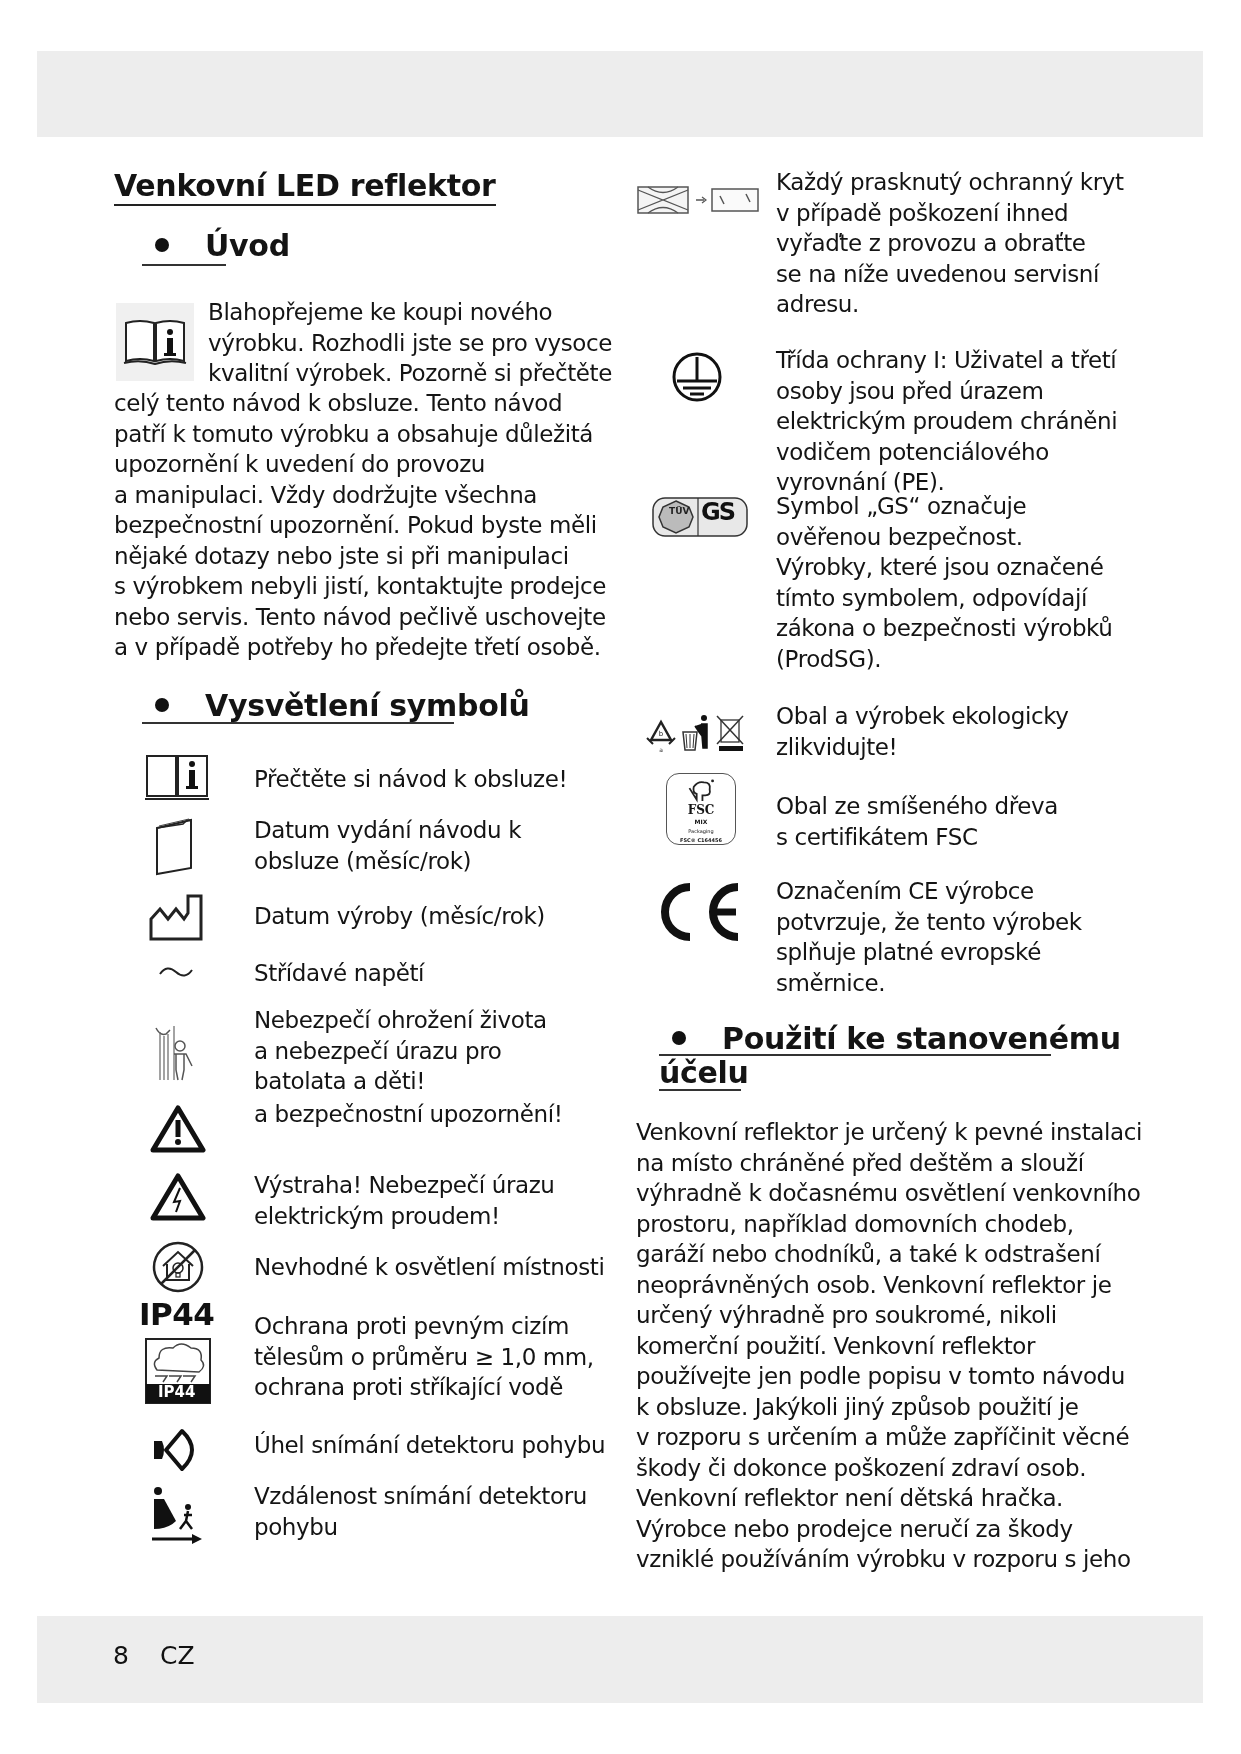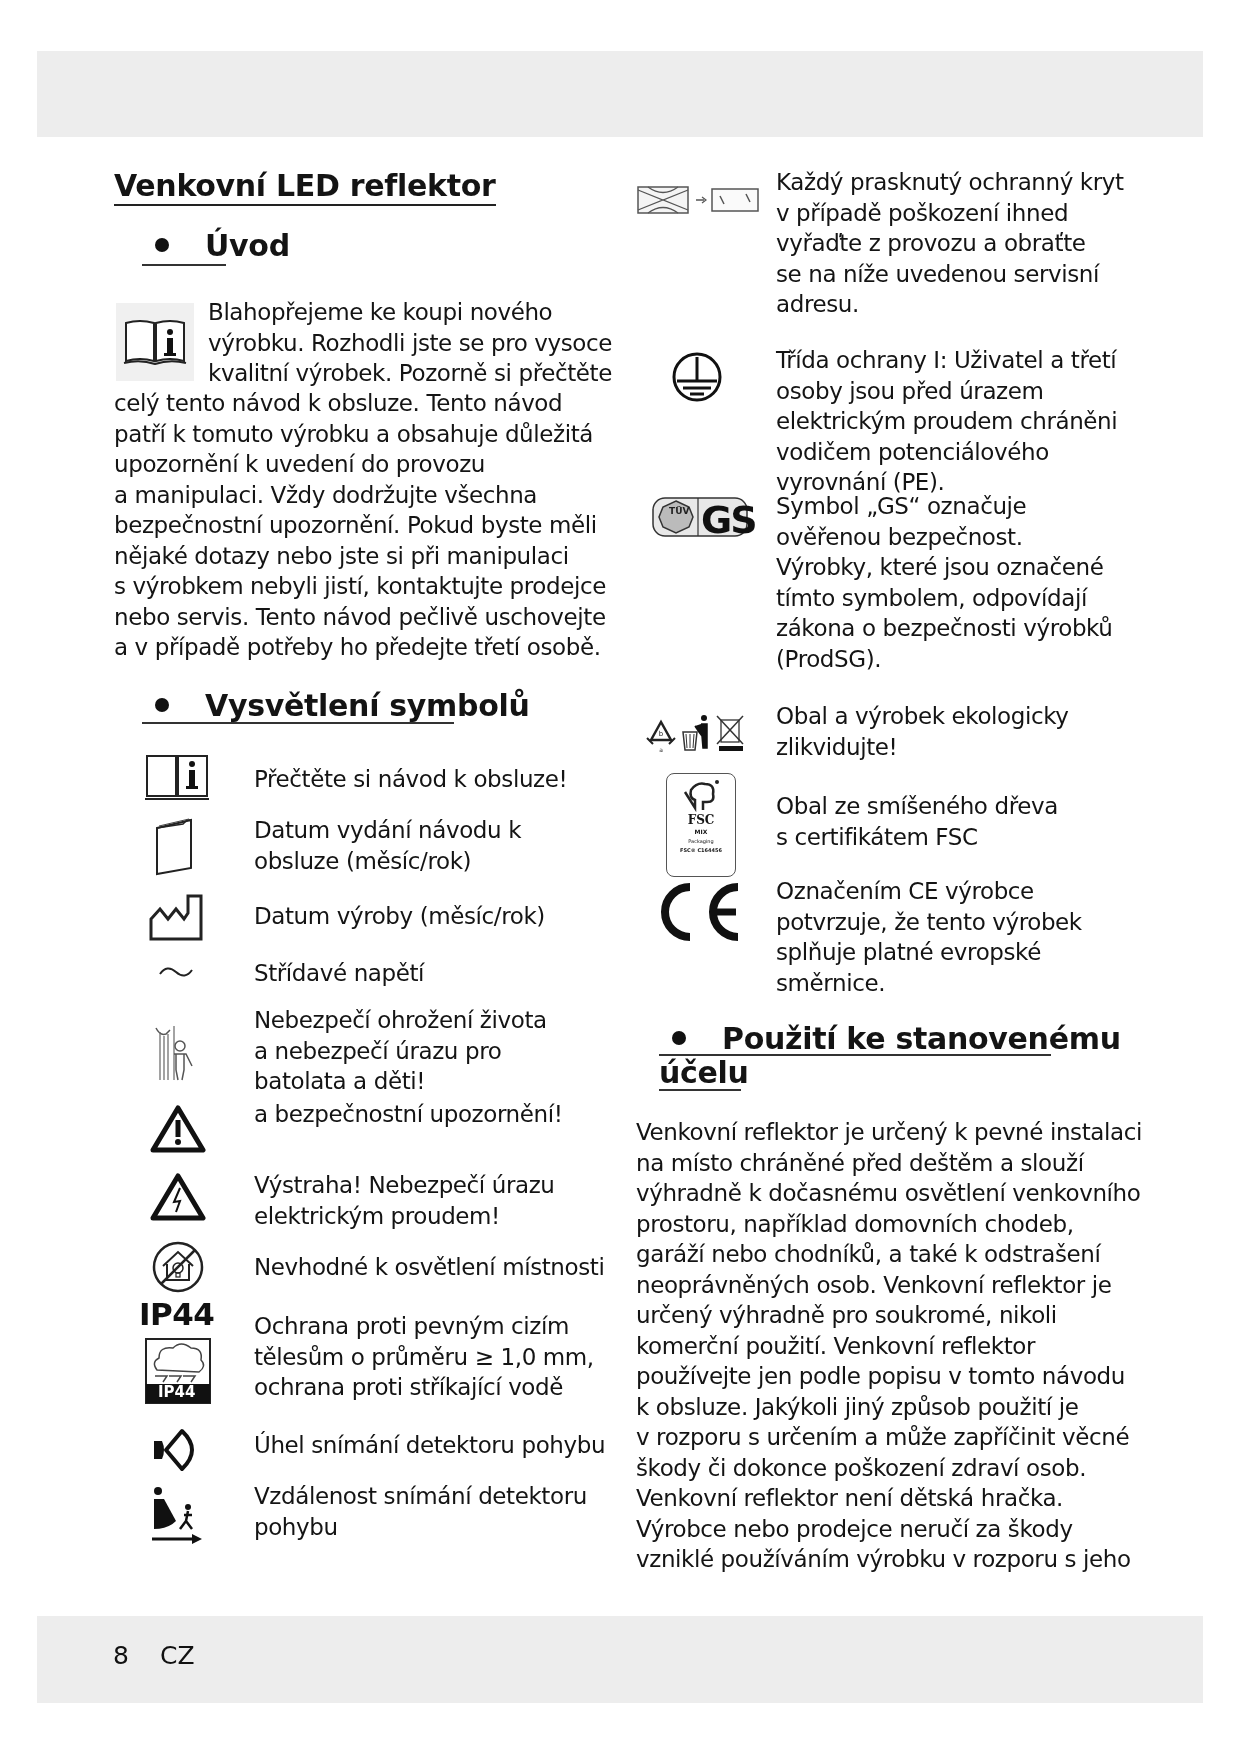--- a/index.html
+++ b/index.html
@@ -243,21 +243,21 @@
 </div>
 
 <div class="icon" style="left:652px; top:495px; width:96px; height:44px;">
   <svg width="96" height="42" viewBox="0 0 96 42">
     <rect x="1" y="2" width="94" height="38" rx="12" fill="#e8e8e8" stroke="#333" stroke-width="1.5"></rect>
     <polygon points="24,5 37,11 41,21 37,31 24,37 11,31 7,21 11,11" fill="#bbb" stroke="#333" stroke-width="1.5"></polygon>
     <line x1="46" y1="2" x2="46" y2="40" stroke="#333" stroke-width="1.2"></line>
   </svg>
 </div>
 <div class="abs" style="left:669px; top:506px; font-size:9px; font-weight:bold; color:#222;">TÜV</div>
-<div class="abs" style="left:701px; top:498px; font-size:38px; font-weight:bold; color:#111; letter-spacing:-2px;">GS</div>
+<div class="abs" style="left:701px; top:498px; font-size:24px; font-weight:bold; color:#111; letter-spacing:-2px;">GS</div>
 <div class="sym-text" style="left:776px; top:491px;">
   <span class="ln">Symbol „GS“ označuje</span>
   <span class="ln">ověřenou bezpečnost.</span>
   <span class="ln">Výrobky, které jsou označené</span>
   <span class="ln">tímto symbolem, odpovídají</span>
   <span class="ln">zákona o bezpečnosti výrobků</span>
   <span class="ln">(ProdSG).</span>
 </div>
 
 <div class="icon" style="left:645px; top:710px; width:106px; height:44px;">
@@ -274,21 +274,21 @@
     <line x1="72" y1="6" x2="98" y2="34" stroke="#333" stroke-width="1.5"></line>
     <line x1="98" y1="6" x2="72" y2="34" stroke="#333" stroke-width="1.5"></line>
     <rect x="74" y="36" width="24" height="5" fill="#111"></rect>
   </svg>
 </div>
 <div class="sym-text" style="left:776px; top:701px;">
   <span class="ln">Obal a výrobek ekologicky</span>
   <span class="ln">zlikvidujte!</span>
 </div>
 
-<div class="icon" style="left:666px; top:773px; width:70px; height:104px; border:1.5px solid #555; border-radius:8px; box-sizing:border-box; flex-direction:column; justify-content:flex-start; padding-top:4px;">
+<div class="icon" style="left:666px; top:773px; width:70px; height:72px; border:1.5px solid #555; border-radius:13px; box-sizing:border-box; flex-direction:column; justify-content:flex-start; padding-top:4px;">
   <svg width="40" height="36" viewBox="0 0 40 36">
     <path d="M4 14 L14 30 L14 22 Q8 20 10 12 Q16 4 24 6 Q34 6 32 16 Q34 24 26 24 L22 24 L22 32" fill="none" stroke="#222" stroke-width="2.5"></path>
     <circle cx="36" cy="4" r="2" fill="#222"></circle>
   </svg>
   <span style="font-family:'DejaVu Serif', serif; font-size:12px; font-weight:bold; line-height:13px;">FSC</span>
   <span style="font-size:6px; font-weight:bold; line-height:10px;">MIX</span>
   <span style="font-size:5px; line-height:9px;">Packaging</span>
   <span style="font-size:5px; font-weight:bold; line-height:8px;">FSC® C164456</span>
 </div>
 <div class="sym-text" style="left:776px; top:791px;">

